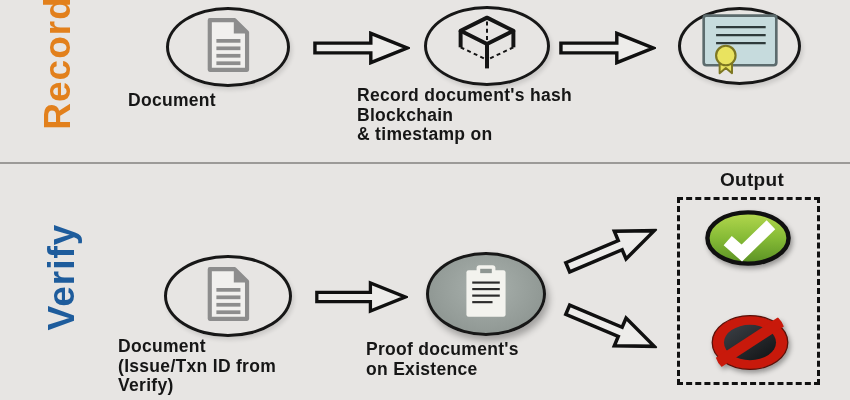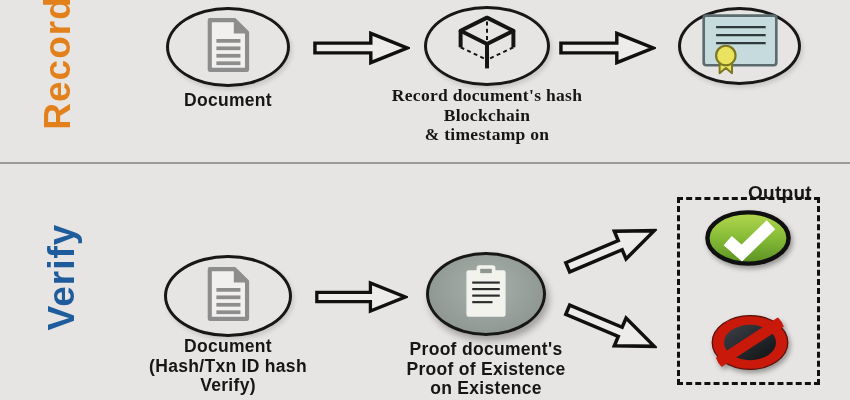--- a/index.html
+++ b/index.html
@@ -39,42 +39,41 @@
     box-sizing:border-box;
     background:transparent;
   }
   .node.filled{
     background:radial-gradient(ellipse at 50% 42%, #a9b1ad 0%, #949c98 62%, #8e9692 78%, #c2c8c4 97%);
     box-shadow:3px 5px 7px rgba(0,0,0,0.30);
   }
 
   .step-label{
     position:absolute;
-    text-align:center;
     font-weight:700;
     font-size:17.5px;
     line-height:19.5px;
     letter-spacing:0.3px;
     white-space:nowrap;
   }
   .step-label span{display:block;}
 
   .arrow{ position:absolute; }
   .arrow svg{ display:block; }
 
   .output-box{
     position:absolute;
     left:677px; top:197px; width:143px; height:188px;
     border:3px dashed #111;
     box-sizing:border-box;
   }
   .output-label{
     position:absolute;
-    left:692px; top:182px; width:120px;
-    text-align:right; font-weight:700; font-size:19px; letter-spacing:0.3px;
+    left:692px; top:169px; width:120px;
+    text-align:center; font-weight:700; font-size:19px; letter-spacing:0.3px;
   }
   .result-icon{ position:absolute; }
   .result-icon svg{ display:block; filter:drop-shadow(2px 3px 2.5px rgba(0,0,0,0.35)); }
 </style>
 </head>
 <body>
 
 <div class="canvas">
 
   <div class="vlabel record">Record</div>
@@ -116,21 +115,21 @@
           <path d="M50 47 L50 84"></path>
         </g>
         <g stroke="#141414" stroke-width="3" fill="none" stroke-dasharray="6 5">
           <path d="M50 13 L50 42"></path>
           <path d="M10 52 L50 71"></path>
           <path d="M90 52 L50 71"></path>
         </g>
       </svg>
     </span>
   </div>
-  <div class="step-label" style="left:357px;top:86px;width:260px;font-family:Liberation Serif, serif;">
+  <div class="step-label" style="left:357px;top:86px;width:260px;">
     <span>Record document's hash</span>
     <span>Blockchain</span>
     <span>&amp; timestamp on</span>
   </div>
 
   <div class="arrow" style="left:558px;top:31px;">
     <svg width="98" height="34" viewBox="0 0 100 34">
       <polygon points="3,12 60,12 60,2 97,17 60,32 60,22 3,22" fill="#edecea" stroke="#101010" stroke-width="3.5" stroke-linejoin="miter"></polygon>
     </svg>
   </div>
@@ -159,21 +158,21 @@
           <line x1="21" y1="30" x2="50" y2="30"></line>
           <line x1="21" y1="39" x2="50" y2="39"></line>
           <line x1="21" y1="48" x2="50" y2="48"></line>
           <line x1="21" y1="57" x2="50" y2="57"></line>
         </g>
       </svg>
     </span>
   </div>
   <div class="step-label" style="left:118px;top:337px;width:220px;">
     <span>Document</span>
-    <span>(Hash/Txn ID hash</span>
+    <span>(Issue/Txn ID from</span>
     <span>Verify)</span>
   </div>
 
   <div class="arrow" style="left:314px;top:279px;">
     <svg width="94" height="36" viewBox="0 0 100 34">
       <polygon points="3,12 60,12 60,2 97,17 60,32 60,22 3,22" fill="#edecea" stroke="#101010" stroke-width="3.5" stroke-linejoin="miter"></polygon>
     </svg>
   </div>
 
   <div class="node filled" style="left:426px;top:252px;width:120px;height:84px;">
@@ -186,21 +185,20 @@
           <line x1="16" y1="27" x2="54" y2="27"></line>
           <line x1="16" y1="36" x2="54" y2="36"></line>
           <line x1="16" y1="45" x2="54" y2="45"></line>
           <line x1="16" y1="54" x2="44" y2="54"></line>
         </g>
       </svg>
     </span>
   </div>
   <div class="step-label" style="left:366px;top:340px;width:240px;">
     <span>Proof document's</span>
-    <span>Proof of Existence</span>
     <span>on Existence</span>
   </div>
 
   <div class="arrow" style="left:561px;top:231px;transform:rotate(-23deg);">
     <svg width="100" height="36" viewBox="0 0 100 34">
       <polygon points="3,12 60,12 60,2 97,17 60,32 60,22 3,22" fill="#edecea" stroke="#101010" stroke-width="3.5" stroke-linejoin="miter"></polygon>
     </svg>
   </div>
   <div class="arrow" style="left:561px;top:310px;transform:rotate(23deg);">
     <svg width="100" height="36" viewBox="0 0 100 34">

